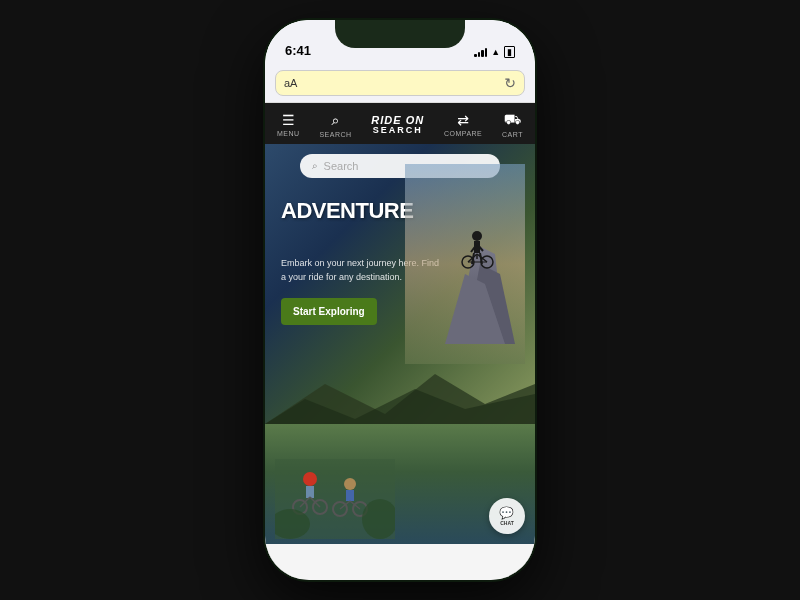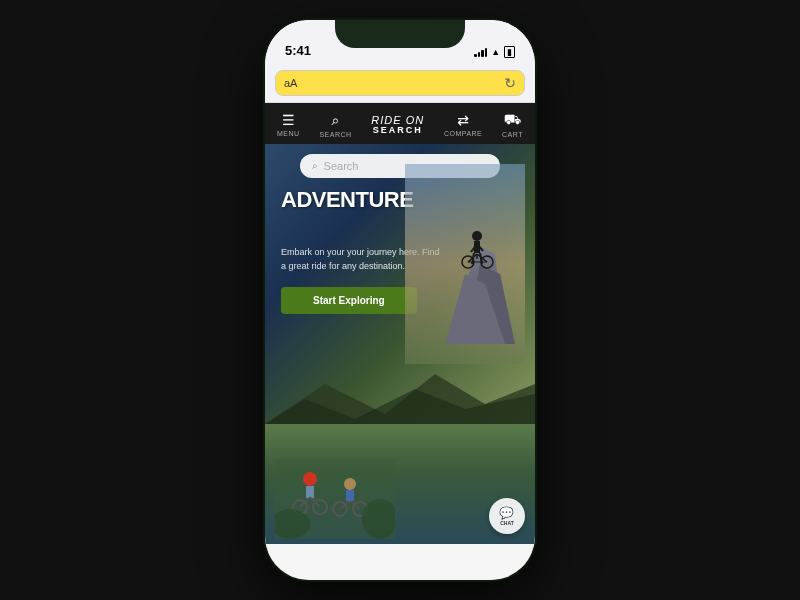--- a/index.html
+++ b/index.html
@@ -93,21 +93,21 @@
       background: #f2f2f7;
       padding: 6px 10px;
       display: flex;
       align-items: center;
       gap: 8px;
       border-bottom: 1px solid #ddd;
       flex-shrink: 0;
     }
     .address-bar {
       flex: 1;
-      background: #fde047;
+      background: #fef9c3;
       border-radius: 8px;
       border: 1px solid #ccc;
       padding: 4px 8px;
       display: flex;
       align-items: center;
       justify-content: space-between;
       gap: 27px;
     }
     .refresh-btn {
       font-size: 14px;
@@ -154,21 +154,21 @@
       color: #aaa;
       text-transform: uppercase;
       letter-spacing: 0.5px;
     }
     .logo-text {
       text-align: center;
       line-height: 1;
     }
     .logo-main {
       font-size: 11px;
-      font-weight: 400;
+      font-weight: 700;
       color: #fff;
       font-style: italic;
       letter-spacing: 1px;
       display: block;
     }
     .logo-sub {
       font-size: 9px;
       font-weight: 700;
       color: #fff;
       letter-spacing: 2px;
@@ -203,21 +203,21 @@
       color: #888;
     }
     .search-placeholder {
       font-size: 11px;
       color: #aaa;
     }
 
     
     .hero-text {
       position: absolute;
-      top: 44px;
+      top: 55px;
       left: 16px;
       right: 90px;
     }
     .hero-headline {
       font-size: 22px;
       font-weight: 900;
       color: #fff;
       line-height: 1.1;
       text-transform: uppercase;
       letter-spacing: -0.5px;
@@ -228,21 +228,21 @@
       font-size: 9px;
       color: rgba(255,255,255,0.85);
       line-height: 1.5;
     }
     .cta-button {
       margin-top: 14px;
       background: #4a7a1a;
       color: #fff;
       border: none;
       border-radius: 4px;
-      padding: 8px 32px;
+      padding: 8px 12px;
       font-size: 10px;
       font-weight: 700;
       cursor: pointer;
       display: inline-block;
     }
 
     
     .bottom-section {
       background: #f5f5f5;
       flex: 1;
@@ -302,21 +302,21 @@
 </head>
 <body>
 
 <div class="phone-shell">
 
   <div class="notch"></div>
 
   <div class="screen">
 
     <div class="status-bar">
-      <span class="status-time">5:41</span>
+      <span class="status-time">6:41</span>
       <div class="status-icons">
         <div class="signal-bars">
           <div class="signal-bar" style="height:3px"></div>
           <div class="signal-bar" style="height:5px"></div>
           <div class="signal-bar" style="height:7px"></div>
           <div class="signal-bar" style="height:9px"></div>
         </div>
         <span style="font-size:9px;">▲</span>
         <span style="font-size:9px; border:1px solid #000; padding:0 2px; border-radius:1px;">▮</span>
       </div>
@@ -359,21 +359,21 @@
         <div class="search-bar">
           <span class="search-icon-small">⌕</span>
           <span class="search-placeholder">Search</span>
         </div>
 
         <div class="hero-text">
           <div class="hero-headline">
             <span>ADVENTURE</span><br>
             <br>
           </div>
-          <p class="hero-sub">Embark on your your journey here. Find a great ride for any destination.</p>
+          <p class="hero-sub">Embark on your next journey here. Find a your ride for any destination.</p>
           <button class="cta-button">Start Exploring</button>
         </div>
 
         <svg class="hero-svg" viewBox="0 0 120 200" xmlns="http://www.w3.org/2000/svg">
 
           <defs>
             <linearGradient id="skyGrad" x1="0" y1="0" x2="0" y2="1">
               <stop offset="0%" stop-color="#7a9ec0"></stop>
               <stop offset="50%" stop-color="#c4a882"></stop>
               <stop offset="100%" stop-color="#6a7a50"></stop>

